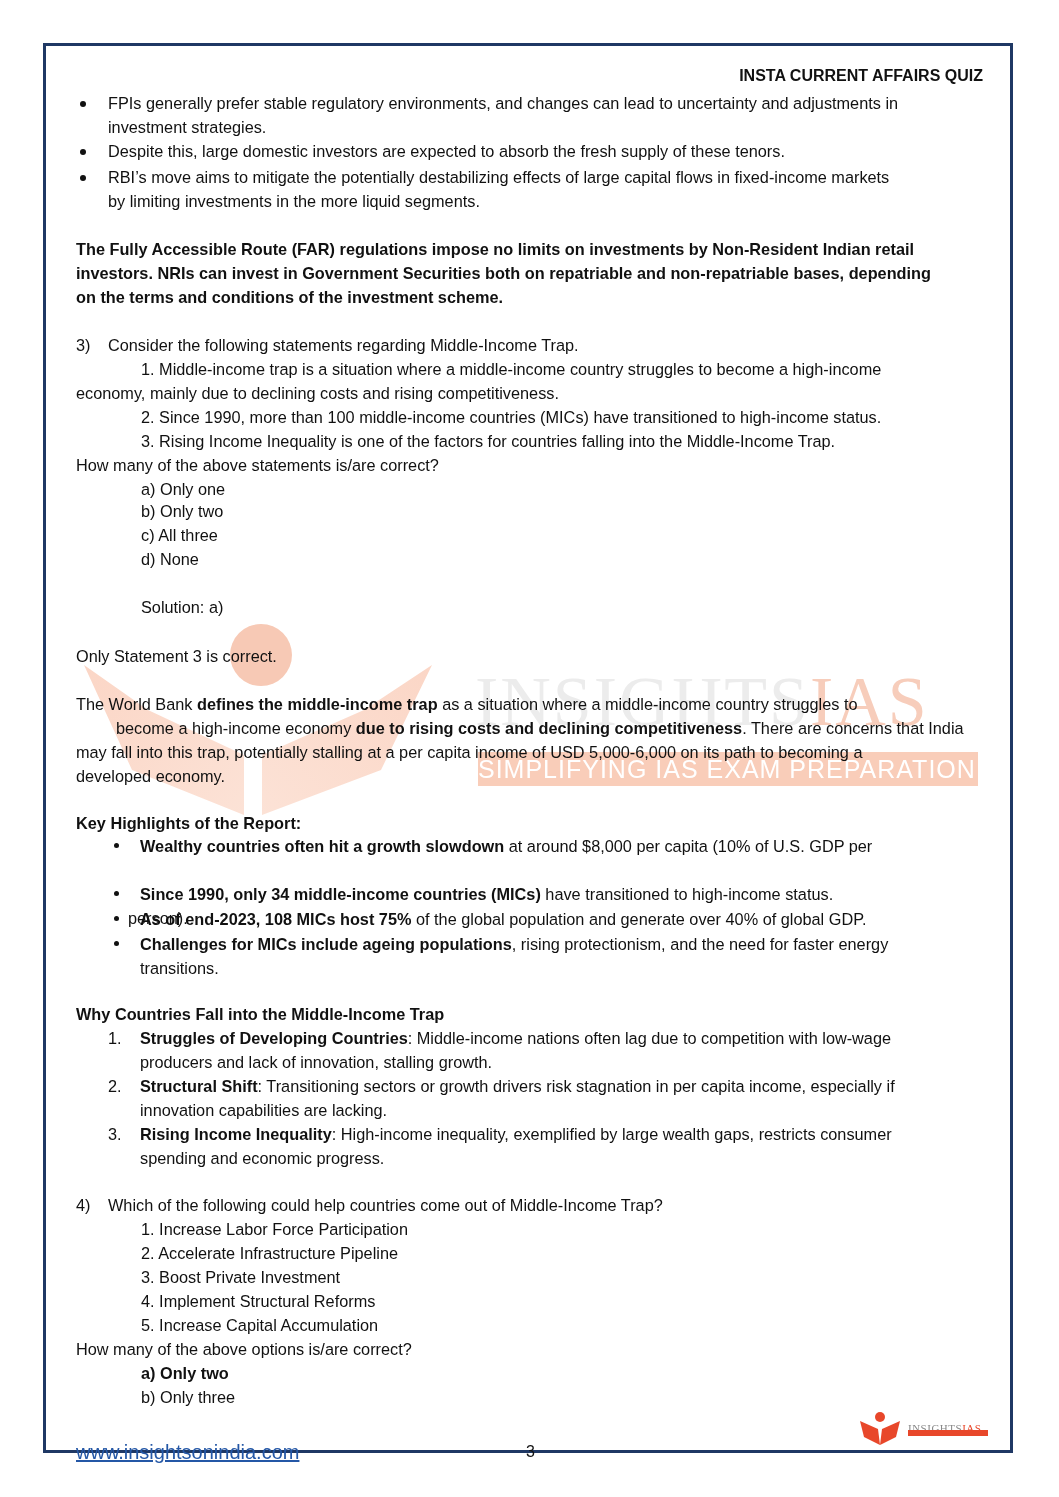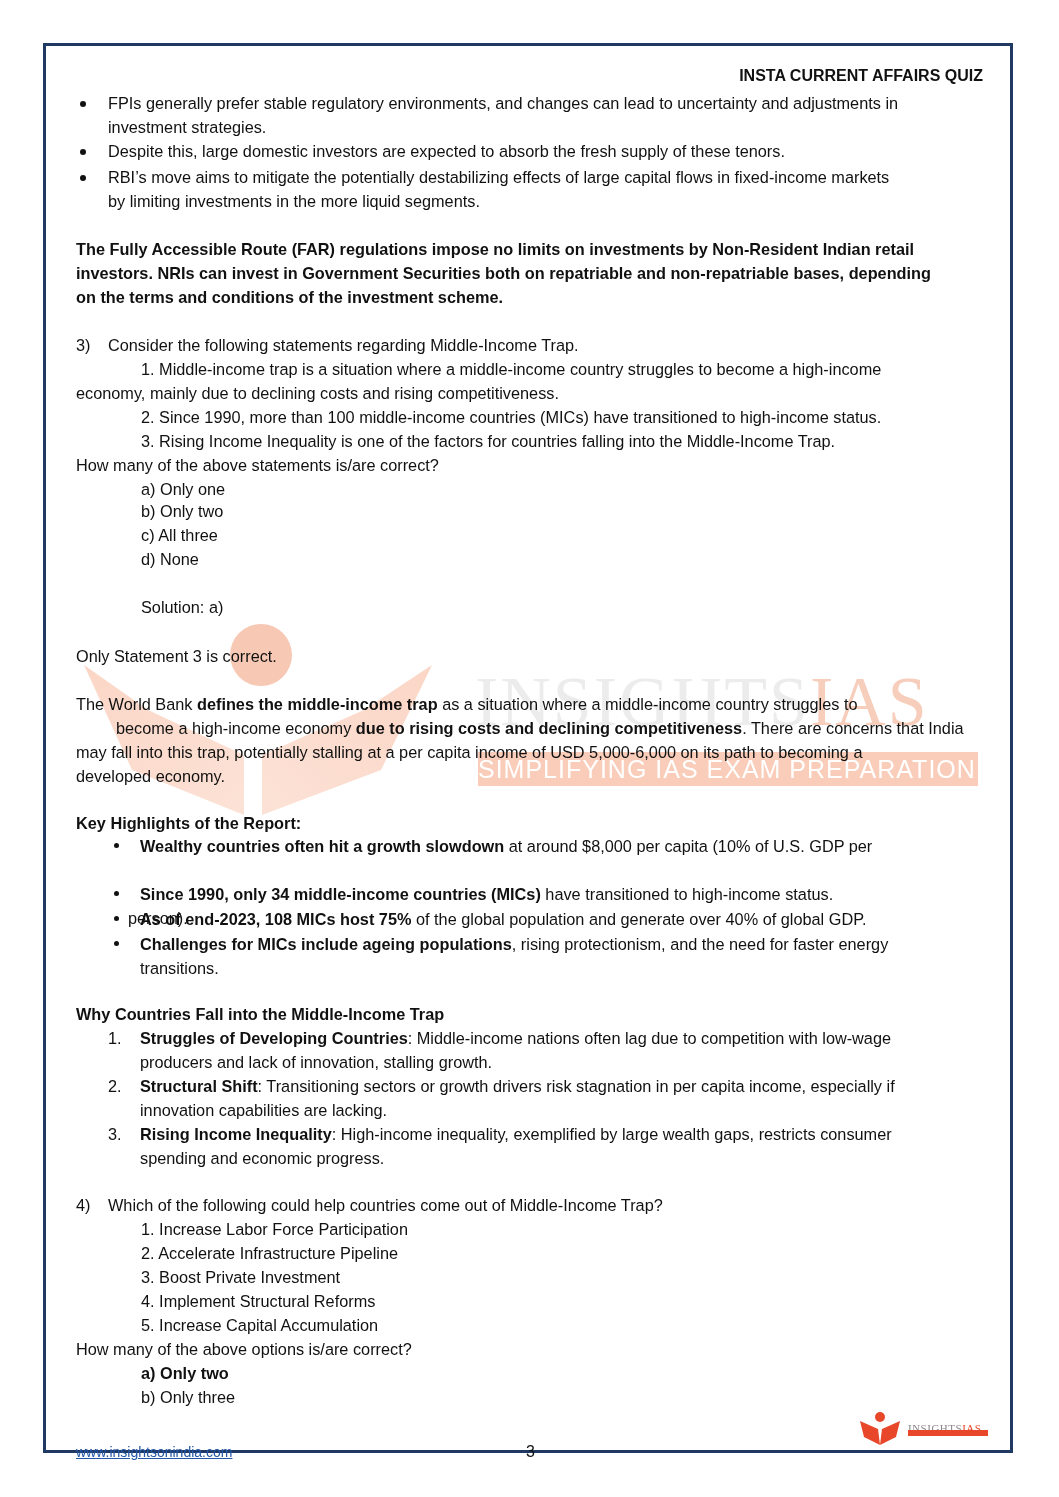--- a/index.html
+++ b/index.html
@@ -18,21 +18,21 @@
      background: linear-gradient(135deg, #fbd6c6 0%, #fce2d6 100%);
      clip-path: polygon(0 0, 40% 30%, 100% 60%, 100% 100%, 30% 70%); }
   .wm-book-r { position: absolute; left: 262px; top: 665px; width: 170px; height: 150px;
      background: linear-gradient(225deg, #fbd6c6 0%, #fce2d6 100%);
      clip-path: polygon(100% 0, 60% 30%, 0 60%, 0 100%, 70% 70%); }
   .wm-word { position: absolute; left: 475px; top: 662px; font-family: "Liberation Serif", serif; font-size: 70px;
      color: #ececec; letter-spacing: 2px; }
   .wm-word .ias { color: #f7cdbb; }
   .wm-tag { position: absolute; left: 478px; top: 752px; width: 500px; height: 34px; background: #f9cdb9;
      color: #ffffff; font-size: 25px; line-height: 34px; text-align: left; letter-spacing: 1px; }
-  .footer-link { position: absolute; left: 76px; top: 1440px; color: #2457a6; text-decoration: underline; font-size: 14px; }
+  .footer-link { position: absolute; left: 76px; top: 1440px; color: #2457a6; text-decoration: underline; font-size: 20px; }
   .footer-page { position: absolute; left: 526px; top: 1440px; font-size: 16px; }
   .footer-logo { position: absolute; left: 858px; top: 1409px; width: 140px; height: 40px; }
   .logo-mark { position: absolute; left: 0; top: 2px; width: 44px; height: 36px; }
   .logo-word { position: absolute; left: 50px; top: 7px; font-family: "Liberation Serif", serif; font-size: 11px; color: #888; letter-spacing: 0.5px; }
   .logo-word .ias { color: #e8472a; }
   .logo-tag { position: absolute; left: 50px; top: 21px; width: 80px; height: 6px; background: #e8472a; }
 </style>
 </head>
 <body>
 

